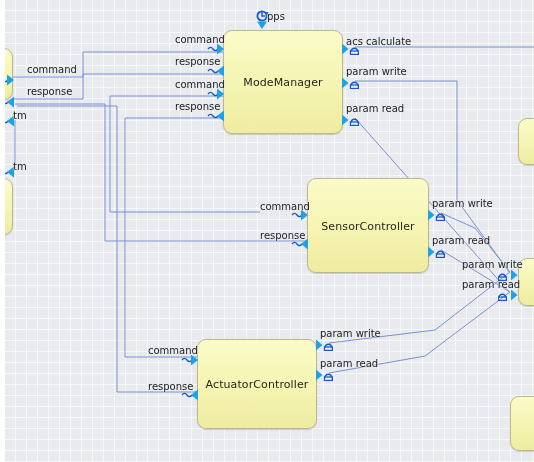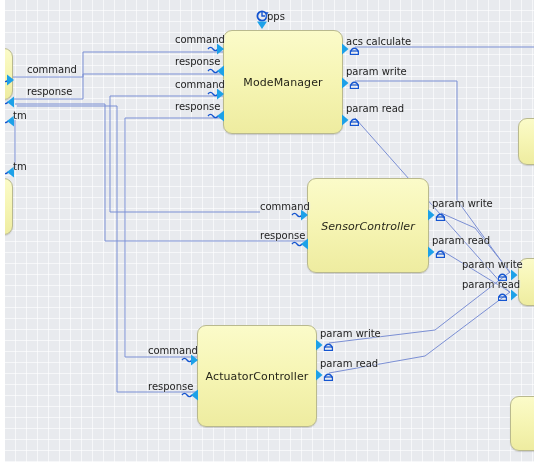--- a/index.html
+++ b/index.html
@@ -61,24 +61,24 @@
       <polyline points="436,250 505,292" fill="none" stroke="#7b8fd4" stroke-width="1"></polyline>
       <polyline points="324,343 430,330 505,272" fill="none" stroke="#7b8fd4" stroke-width="1"></polyline>
       <polyline points="324,373 420,356 505,292" fill="none" stroke="#7b8fd4" stroke-width="1"></polyline>
       <polyline points="10,120 10,168" fill="none" stroke="#7b8fd4" stroke-width="1"></polyline>
     </svg>
 
   <div id="blocks-root">
       <div class="blk" style="left: 218px; top: 30px; width: 120px; height: 104px;">
         <div class="blk-label">ModeManager</div>
       </div>
-      <div class="blk" style="left: 302px; top: 178px; width: 122px; height: 95px; font-style: italic;">
+      <div class="blk" style="left: 302px; top: 178px; width: 122px; height: 95px;">
         <div class="blk-label">SensorController</div>
       </div>
-      <div class="blk" style="left: 192px; top: 325px; width: 120px; height: 102px;">
+      <div class="blk" style="left: 192px; top: 339px; width: 120px; height: 90px;">
         <div class="blk-label">ActuatorController</div>
       </div>
       <div class="blk" style="left: -22px; top: 48px; width: 30px; height: 52px;"></div>
       <div class="blk" style="left: -22px; top: 178px; width: 30px; height: 57px;"></div>
       <div class="blk" style="left: 513px; top: 118px; width: 40px; height: 47px;"></div>
       <div class="blk" style="left: 513px; top: 258px; width: 40px; height: 48px;"></div>
       <div class="blk" style="left: 505px; top: 396px; width: 40px; height: 55px;"></div>
     </div>
   <div id="ports-root">
       <div class="pin" style="left: 250px; top: 9px;"><svg width="24" height="22" viewBox="0 0 24 22">

